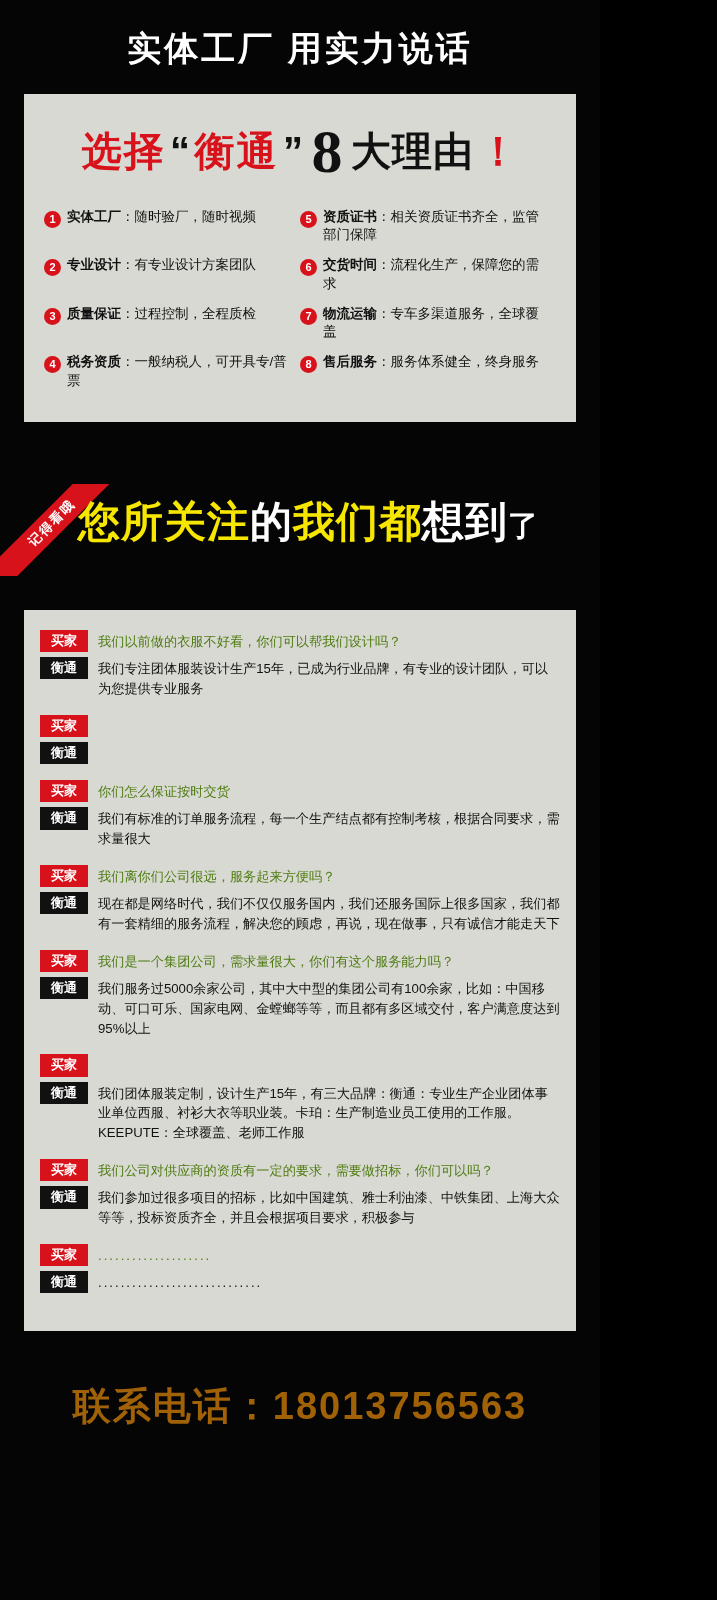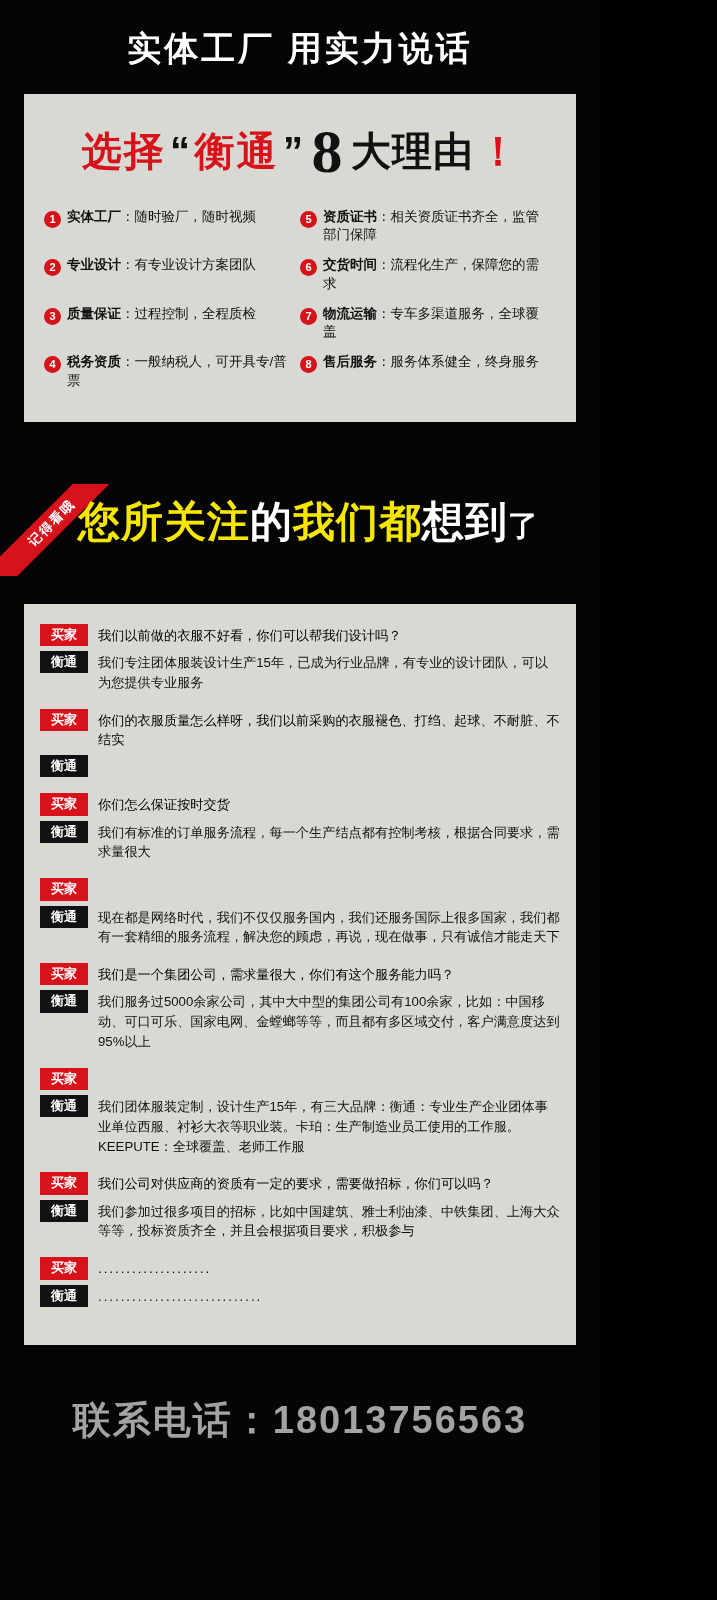--- a/index.html
+++ b/index.html
@@ -166,21 +166,21 @@
     letter-spacing: 1px;
   }
   .bt-small {
     color: #fff;
     font-size: 30px;
     font-weight: bold;
   }
 
   
   .qa-card {
-    margin: 14px 24px 0 24px;
+    margin: 20px 24px 0 24px;
     background: #d9d9d4;
     padding: 20px 16px 22px 16px;
     box-sizing: border-box;
   }
   .qa-block { margin-bottom: 16px; }
   .qa-row {
     display: flex;
     align-items: flex-start;
     margin-bottom: 5px;
   }
@@ -195,34 +195,34 @@
     line-height: 1.25;
   }
   .tag-buyer { background: #d8121a; color: #fff; }
   .tag-brand { background: #111; color: #fff; }
   .qa-text {
     font-size: 13.2px;
     line-height: 1.5;
     flex: 1 1 auto;
     padding-top: 2px;
   }
-  .q-text { color: #000000; }
+  .q-text { color: #4d7c0f; }
   .a-text { color: #111; }
   .dots { letter-spacing: 2px; }
 
   
   .phone-bar {
     margin-top: 26px;
     padding: 24px 0 30px 0;
     text-align: center;
   }
   .phone-bar .ph {
     font-size: 38px;
     font-weight: bold;
-    color: #a3a3a3;
+    color: #a16207;
     letter-spacing: 2px;
   }
 </style>
 </head>
 <body>
 
 <div class="page">
 
   <div class="top-headline">
     <span class="txt">实体工厂  用实力说话</span>
@@ -304,41 +304,41 @@
       </div>
       <div class="qa-row">
         <div class="tag tag-brand">衡通</div>
         <div class="qa-text a-text">我们专注团体服装设计生产15年，已成为行业品牌，有专业的设计团队，可以为您提供专业服务</div>
       </div>
     </div>
 
     <div class="qa-block">
       <div class="qa-row">
         <div class="tag tag-buyer">买家</div>
-        <div class="qa-text q-text">你们的衣服质量怎么样呀，我们以前采购的衣服褪色、打绉、起球、不耐脏、不结实</div>
       </div>
       <div class="qa-row">
         <div class="tag tag-brand">衡通</div>
       </div>
     </div>
 
     <div class="qa-block">
       <div class="qa-row">
         <div class="tag tag-buyer">买家</div>
         <div class="qa-text q-text">你们怎么保证按时交货</div>
       </div>
       <div class="qa-row">
         <div class="tag tag-brand">衡通</div>
         <div class="qa-text a-text">我们有标准的订单服务流程，每一个生产结点都有控制考核，根据合同要求，需求量很大</div>
       </div>
     </div>
 
     <div class="qa-block">
       <div class="qa-row">
         <div class="tag tag-buyer">买家</div>
+        <div class="qa-text q-text">我们离你们公司很远，服务起来方便吗？</div>
       </div>
       <div class="qa-row">
         <div class="tag tag-brand">衡通</div>
         <div class="qa-text a-text">现在都是网络时代，我们不仅仅服务国内，我们还服务国际上很多国家，我们都有一套精细的服务流程，解决您的顾虑，再说，现在做事，只有诚信才能走天下</div>
       </div>
     </div>
 
     <div class="qa-block">
       <div class="qa-row">
         <div class="tag tag-buyer">买家</div>

